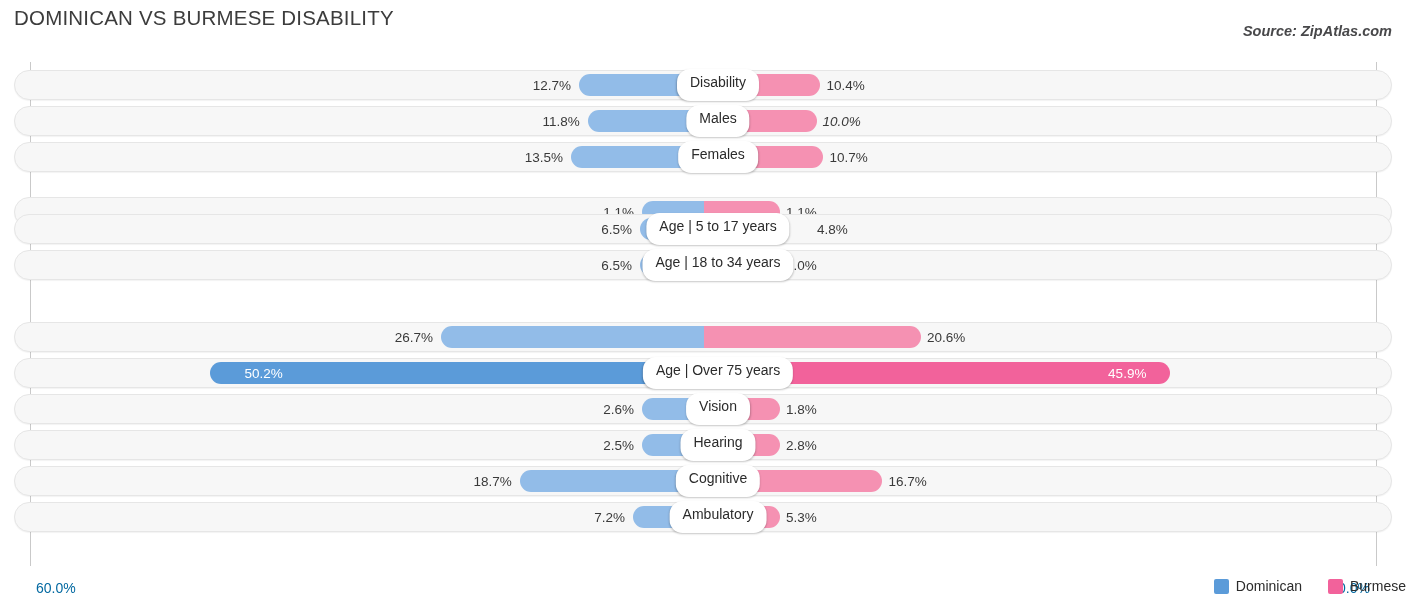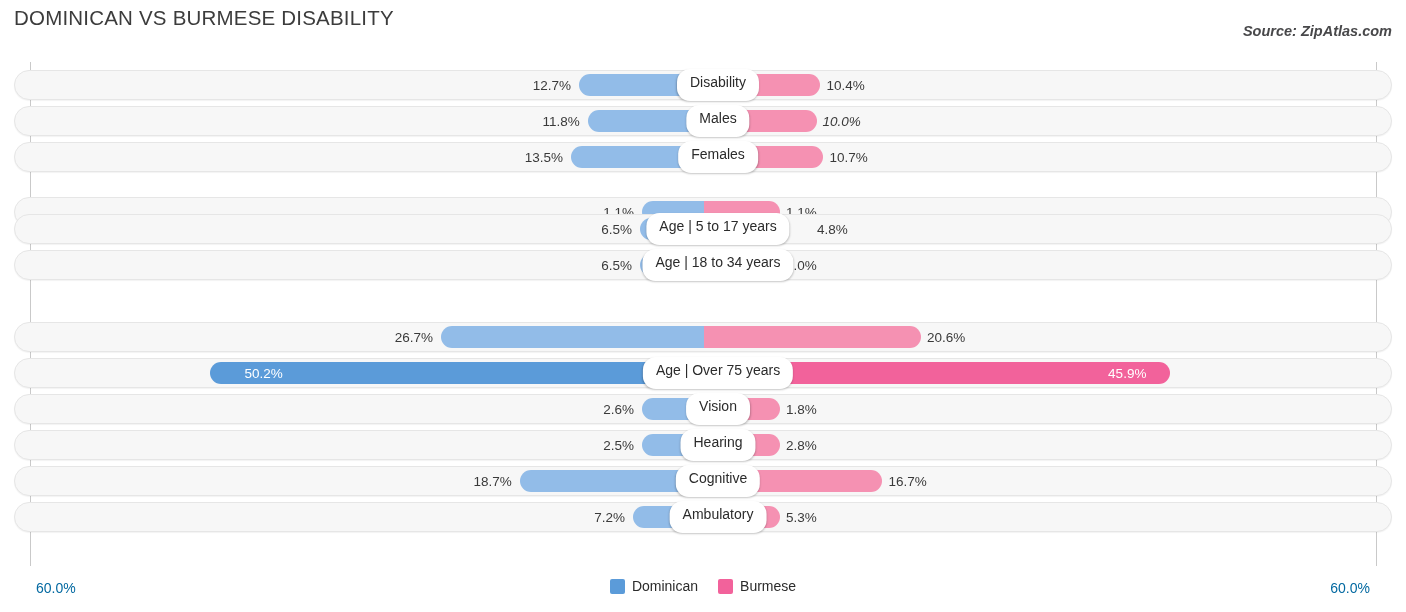--- a/index.html
+++ b/index.html
@@ -148,23 +148,23 @@
     white-space: nowrap;
   }
   .axis-label.left  { left: 36px; }
   .axis-label.right { right: 36px; }
 
   .legend {
     position: absolute;
     left: 0; right: 0;
     top: 8px;
     display: flex;
-    justify-content: center;
+    justify-content: flex-end;
     align-items: center;
-    gap: 20px;
+    gap: 26px;
   }
   .legend-item {
     display: flex;
     align-items: center;
     gap: 7px;
     font-size: 14px;
     color: #2b2b2b;
     white-space: nowrap;
   }
   .swatch {

